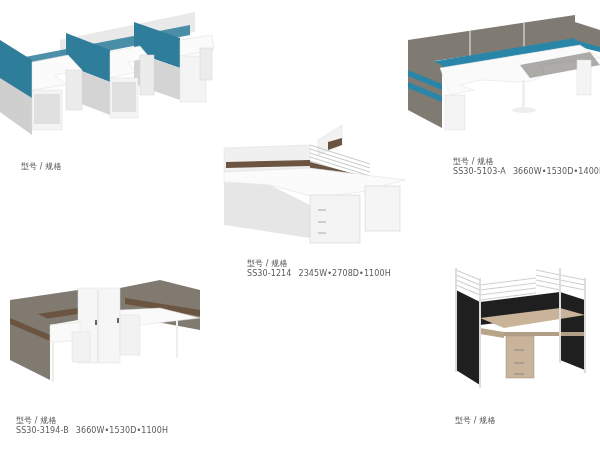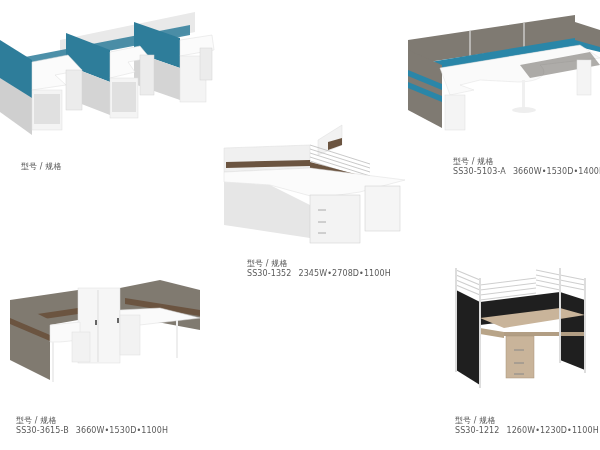--- a/index.html
+++ b/index.html
@@ -91,21 +91,21 @@
     <polygon points="14,62 60,65 100,85 100,118 14,105" fill="#e6e6e6"></polygon>
     <rect x="100" y="75" width="50" height="48" fill="#f3f3f3" stroke="#ccc" stroke-width="0.5"></rect>
     <line x1="108" y1="90" x2="116" y2="90" stroke="#aaa"></line>
       <line x1="108" y1="102" x2="116" y2="102" stroke="#aaa"></line>
       <line x1="108" y1="113" x2="116" y2="113" stroke="#aaa"></line>
     <rect x="155" y="66" width="35" height="45" fill="#f5f5f5" stroke="#ccc" stroke-width="0.5"></rect>
   </svg>
 </div>
 <div class="caption" style="left:247px;top:259px;">
   <span class="lbl">型号 / 规格</span>
-  <span class="spec"><span class="code">SS30-1352</span><span>2345W•2708D•1100H</span></span>
+  <span class="spec"><span class="code">SS30-1214</span><span>2345W•2708D•1100H</span></span>
 </div>
 
 <div class="product" style="left:0;top:270px;width:215px;height:120px;">
   <svg width="215" height="120" viewBox="0 0 215 120">
     <polygon points="120,18 160,10 200,20 200,60 120,45" fill="#807a70"></polygon>
     <polygon points="125,28 200,40 200,46 125,34" fill="#6b5440"></polygon>
     <polygon points="10,30 78,20 78,50 10,62" fill="#807a70"></polygon>
     <polygon points="10,48 78,38 78,44 10,54" fill="#6b5440"></polygon>
     <polygon points="10,30 50,50 50,110 10,90" fill="#807a70"></polygon>
     <polygon points="10,48 50,65 50,71 10,54" fill="#6b5440"></polygon>
@@ -116,21 +116,21 @@
     <polygon points="120,40 160,38 200,48 140,55 120,55" fill="#fafafa" stroke="#ddd" stroke-width="0.5"></polygon>
     <rect x="120" y="45" width="20" height="40" fill="#f2f2f2" stroke="#ddd" stroke-width="0.5"></rect>
     <polygon points="50,55 80,52 80,70 60,72 50,72" fill="#fafafa" stroke="#ddd" stroke-width="0.5"></polygon>
     <rect x="72" y="62" width="18" height="30" fill="#f2f2f2" stroke="#ddd" stroke-width="0.5"></rect>
     <rect x="52" y="72" width="2" height="40" fill="#eee"></rect>
     <rect x="176" y="50" width="2" height="38" fill="#eee"></rect>
   </svg>
 </div>
 <div class="caption" style="left:16px;top:416px;">
   <span class="lbl">型号 / 规格</span>
-  <span class="spec"><span class="code">SS30-3615-B</span><span>3660W•1530D•1100H</span></span>
+  <span class="spec"><span class="code">SS30-3194-B</span><span>3660W•1530D•1100H</span></span>
 </div>
 
 <div class="product" style="left:448px;top:260px;width:145px;height:135px;">
   <svg width="145" height="135" viewBox="0 0 145 135">
     <g stroke="#cfcfcf" stroke-width="1.2">
       <line x1="32" y1="25" x2="88" y2="18"></line>
         <line x1="32" y1="30" x2="88" y2="23"></line>
         <line x1="32" y1="35" x2="88" y2="28"></line>
         <line x1="32" y1="40" x2="88" y2="33"></line>
       <line x1="88" y1="10" x2="112" y2="15"></line>
@@ -156,14 +156,13 @@
       <line x1="66" y1="103" x2="76" y2="103" stroke="#888"></line>
       <line x1="66" y1="114" x2="76" y2="114" stroke="#888"></line>
     <rect x="7" y="8" width="2" height="104" fill="#ddd"></rect>
       <rect x="31" y="18" width="2" height="110" fill="#ddd"></rect>
     <rect x="111" y="8" width="2" height="95" fill="#ddd"></rect>
       <rect x="136" y="18" width="2" height="95" fill="#ddd"></rect>
   </svg>
 </div>
 <div class="caption" style="left:455px;top:416px;">
   <span class="lbl">型号 / 规格</span>
-  <span class="spec"><span class="code">SS30-1212</span><span>1260W•1230D•1100H</span></span>
 </div>
 
 </body></html>

